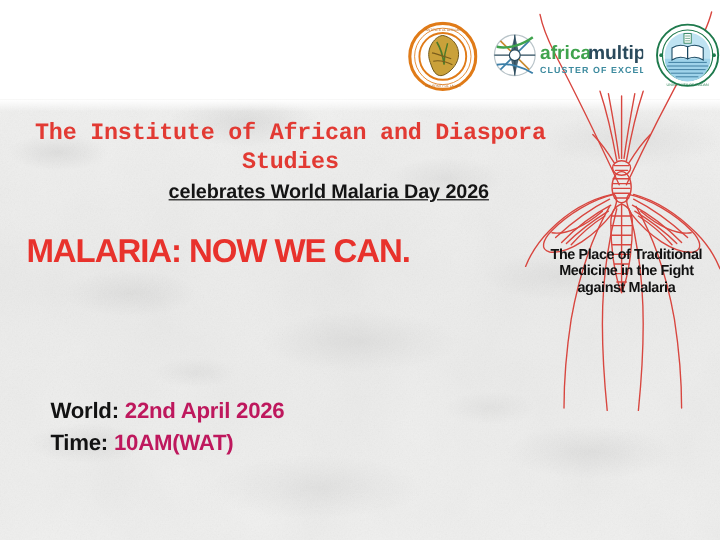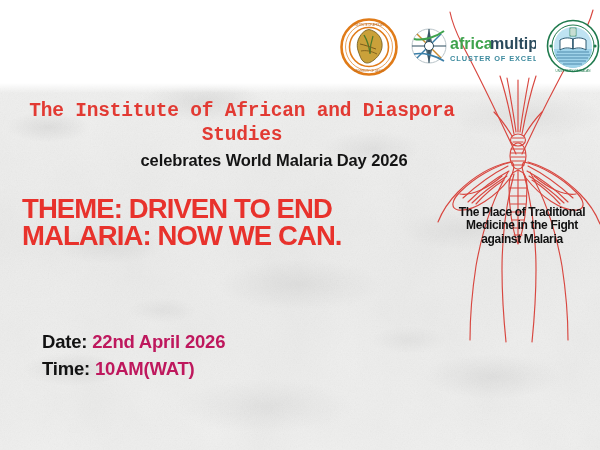--- a/index.html
+++ b/index.html
@@ -89,20 +89,21 @@
     font-family:Liberation Mono, monospace;
   }
   .headline-2{
     display:block;
     color:#141414;
     font-size:16.5px;
     font-weight:bold;
     letter-spacing:-0.1px;
     line-height:1.5;
     padding-right:52px;
+    text-decoration:underline;
   }
 
   
   .theme{
     position:absolute;
     left:22px; top:196px;
     width:420px;
     z-index:5;
   }
   .theme-line{
@@ -293,29 +294,28 @@
       </g>
     </svg>
   </div>
 
   <div class="headline">
     <span class="headline-1">The Institute of African and Diaspora Studies</span>
     <span class="headline-2">celebrates World Malaria Day 2026</span>
   </div>
 
   <div class="theme">
-    <span class="theme-line">THEME: DRIVEN TO END</span>
     <span class="theme-line">MALARIA: NOW WE CAN.</span>
   </div>
 
   <div class="subtitle">The Place of Traditional Medicine in the Fight against Malaria</div>
 
   <div class="details">
     <div class="detail-row">
-      <span class="detail-label">Date:</span>
+      <span class="detail-label">World:</span>
       <span class="detail-value">22nd April 2026</span>
     </div>
     <div class="detail-row">
       <span class="detail-label">Time:</span>
       <span class="detail-value">10AM(WAT)</span>
     </div>
   </div>
 
 </div>
 

